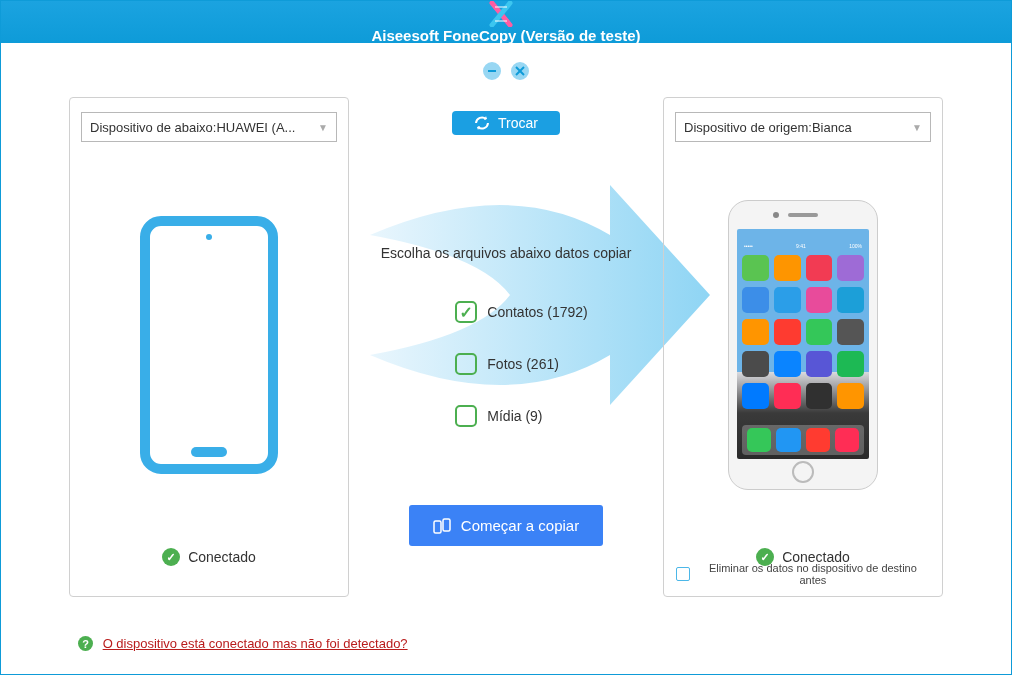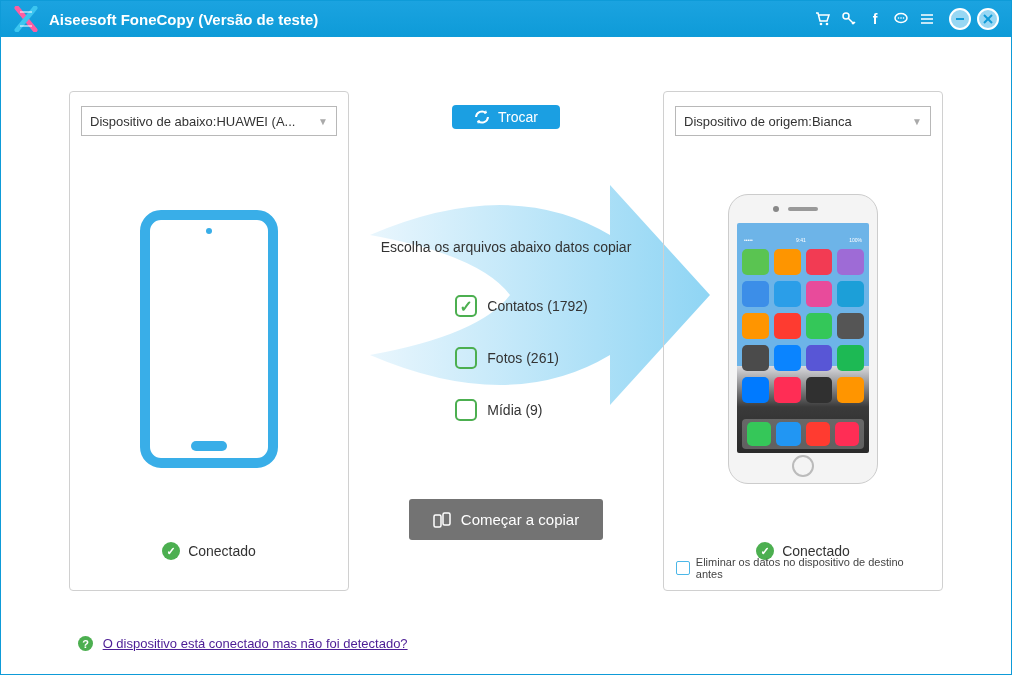--- a/index.html
+++ b/index.html
@@ -1,66 +1,66 @@
 <!DOCTYPE html>
 <html><head>
 <meta charset="utf-8">
 <style>
 * { box-sizing: border-box; margin: 0; padding: 0; font-family: Arial, sans-serif; }
 body { width: 1012px; height: 675px; background: #fff; border: 1px solid #0e9bd8; overflow: hidden; }
 
 
-.titlebar { height: 36px; background: linear-gradient(to bottom, #1ba3e0, #0e9bd8); display: flex; align-items: center; padding: 0 12px; color: #fff; }
+.titlebar { height: 42px; background: linear-gradient(to bottom, #1ba3e0, #0e9bd8); display: flex; align-items: center; padding: 0 12px; color: #fff; flex-direction: column; }
 .logo { width: 26px; height: 26px; margin-right: 10px; display: flex; align-items: center; justify-content: center; }
 .title { font-size: 15px; font-weight: bold; flex: 1; color: #fff; }
 .tbicons { display: flex; align-items: center; gap: 10px; margin-right: 14px; }
 .tbicon { width: 16px; height: 16px; cursor: pointer; color: #fff; display: flex; align-items: center; justify-content: center; font-size: 14px; font-weight: bold; }
 .winbtns { display: flex; gap: 6px; }
 .winbtn { width: 22px; height: 22px; border-radius: 50%; background: #98d7f3; border: 2px solid #fff; cursor: pointer; display: flex; align-items: center; justify-content: center; color: #0e9bd8; font-weight: bold; font-size: 14px; }
 
 
 .content { padding: 54px 68px 0 68px; display: flex; gap: 20px; position: relative; }
 .panel { width: 280px; height: 500px; border: 1px solid #d0d0d0; border-radius: 4px; padding: 14px 12px 10px 12px; display: flex; flex-direction: column; align-items: center; position: relative; }
 .dropdown { width: 256px; height: 30px; border: 1px solid #b8b8b8; background: #fff; display: flex; align-items: center; padding: 0 8px; font-size: 13px; color: #333; cursor: pointer; justify-content: space-between; }
 .dropdown .arrow { color: #aaa; font-size: 10px; }
 .phone-area { flex: 1; display: flex; align-items: center; justify-content: center; width: 100%; }
 .phone-outline { width: 140px; height: 260px; position: relative; }
 .phone-outline svg { width: 100%; height: 100%; }
 .status { display: flex; align-items: center; gap: 8px; font-size: 14px; color: #333; margin-bottom: 20px; }
 .check-circle { width: 18px; height: 18px; border-radius: 50%; background: #4caf50; display: flex; align-items: center; justify-content: center; color: #fff; font-size: 11px; font-weight: bold; }
-.elim { display: flex; align-items: center; gap: 6px; font-size: 11px; color: #444; position: absolute; bottom: 10px; left: 12px; right: 12px; justify-content: center; }
+.elim { display: flex; align-items: center; gap: 6px; font-size: 11px; color: #444; position: absolute; bottom: 10px; left: 12px; right: 12px; justify-content: center; text-align: center; }
 .elim .cb { width: 14px; height: 14px; border: 1.5px solid #4cb7e8; border-radius: 2px; }
 
 .center { flex: 1; display: flex; flex-direction: column; align-items: center; position: relative; }
 .swap-btn { margin-top: 14px; background: #1b9fe2; color: #fff; border: none; border-radius: 4px; padding: 4px 22px; font-size: 14px; cursor: pointer; display: flex; align-items: center; gap: 8px; }
 .instruct { margin-top: 110px; font-size: 14px; color: #333; }
 .opts { margin-top: 40px; display: flex; flex-direction: column; gap: 30px; align-items: flex-start; }
 .opt { display: flex; align-items: center; gap: 10px; font-size: 14px; color: #333; cursor: pointer; padding-left: 31px; }
 .opt .box { width: 22px; height: 22px; border: 2px solid #4caf50; border-radius: 5px; display: flex; align-items: center; justify-content: center; }
 .opt .box.checked { background: #fff; }
 .opt .box.checked::after { content: "✓"; color: #4caf50; font-weight: bold; font-size: 16px; }
-.copy-btn { margin-top: 78px; background: #737373; color: #fff; border: none; border-radius: 3px; padding: 12px 24px; font-size: 15px; cursor: pointer; display: flex; align-items: center; gap: 10px; }
+.copy-btn { margin-top: 78px; background: #3b82f6; color: #fff; border: none; border-radius: 3px; padding: 12px 24px; font-size: 15px; cursor: pointer; display: flex; align-items: center; gap: 10px; }
 
 
 .iphone { width: 150px; height: 290px; background: #f4f4f4; border-radius: 20px; border: 1px solid #ccc; padding: 28px 8px 30px 8px; position: relative; display: flex; flex-direction: column; }
 .iphone .speaker { position: absolute; top: 12px; left: 50%; transform: translateX(-50%); width: 30px; height: 4px; background: #999; border-radius: 2px; }
 .iphone .cam { position: absolute; top: 11px; left: 44px; width: 6px; height: 6px; background: #888; border-radius: 50%; }
 .iphone .home { position: absolute; bottom: 6px; left: 50%; transform: translateX(-50%); width: 22px; height: 22px; border: 2px solid #bbb; border-radius: 50%; }
 .iphone .screen { flex: 1; background: linear-gradient(to bottom, #6db4e8 0%, #6db4e8 62%, #dcdce0 62%, #3a3a3a 80%, #2a2a2a 100%); border-radius: 2px; padding: 14px 5px 4px 5px; display: flex; flex-direction: column; }
 .iphone .sb { height: 8px; display: flex; justify-content: space-between; font-size: 5px; color: #fff; padding: 0 2px; margin-bottom: 4px; }
 .iphone .grid { flex: 1; display: grid; grid-template-columns: repeat(4, 1fr); grid-auto-rows: 26px; gap: 6px 5px; }
 .iphone .app { border-radius: 5px; }
 .iphone .dock { height: 30px; background: rgba(255,255,255,0.25); border-radius: 4px; margin-top: 4px; display: grid; grid-template-columns: repeat(4,1fr); gap: 5px; padding: 3px 5px; }
 
 
 .bigarrow { position: absolute; left: 330px; top: 155px; width: 380px; height: 280px; z-index: -1; pointer-events: none; }
 
 
 .help { position: absolute; left: 78px; bottom: 24px; font-size: 13px; }
-.help a { color: #4c1d95; text-decoration: underline; }
+.help a { color: #b91c1c; text-decoration: underline; }
 .help .q { display: inline-flex; width: 15px; height: 15px; border-radius: 50%; background: #4caf50; color: #fff; align-items: center; justify-content: center; font-size: 11px; font-weight: bold; margin-right: 6px; }
 </style>
 </head>
 <body>
 
 <div class="titlebar">
   <div class="logo">
     <svg viewBox="0 0 26 26">
         <path d="M4 2 L22 24" stroke="#ff5da2" stroke-width="5" stroke-linecap="round"></path>
         <path d="M22 2 L4 24" stroke="#3cc6f0" stroke-width="5" stroke-linecap="round"></path>

